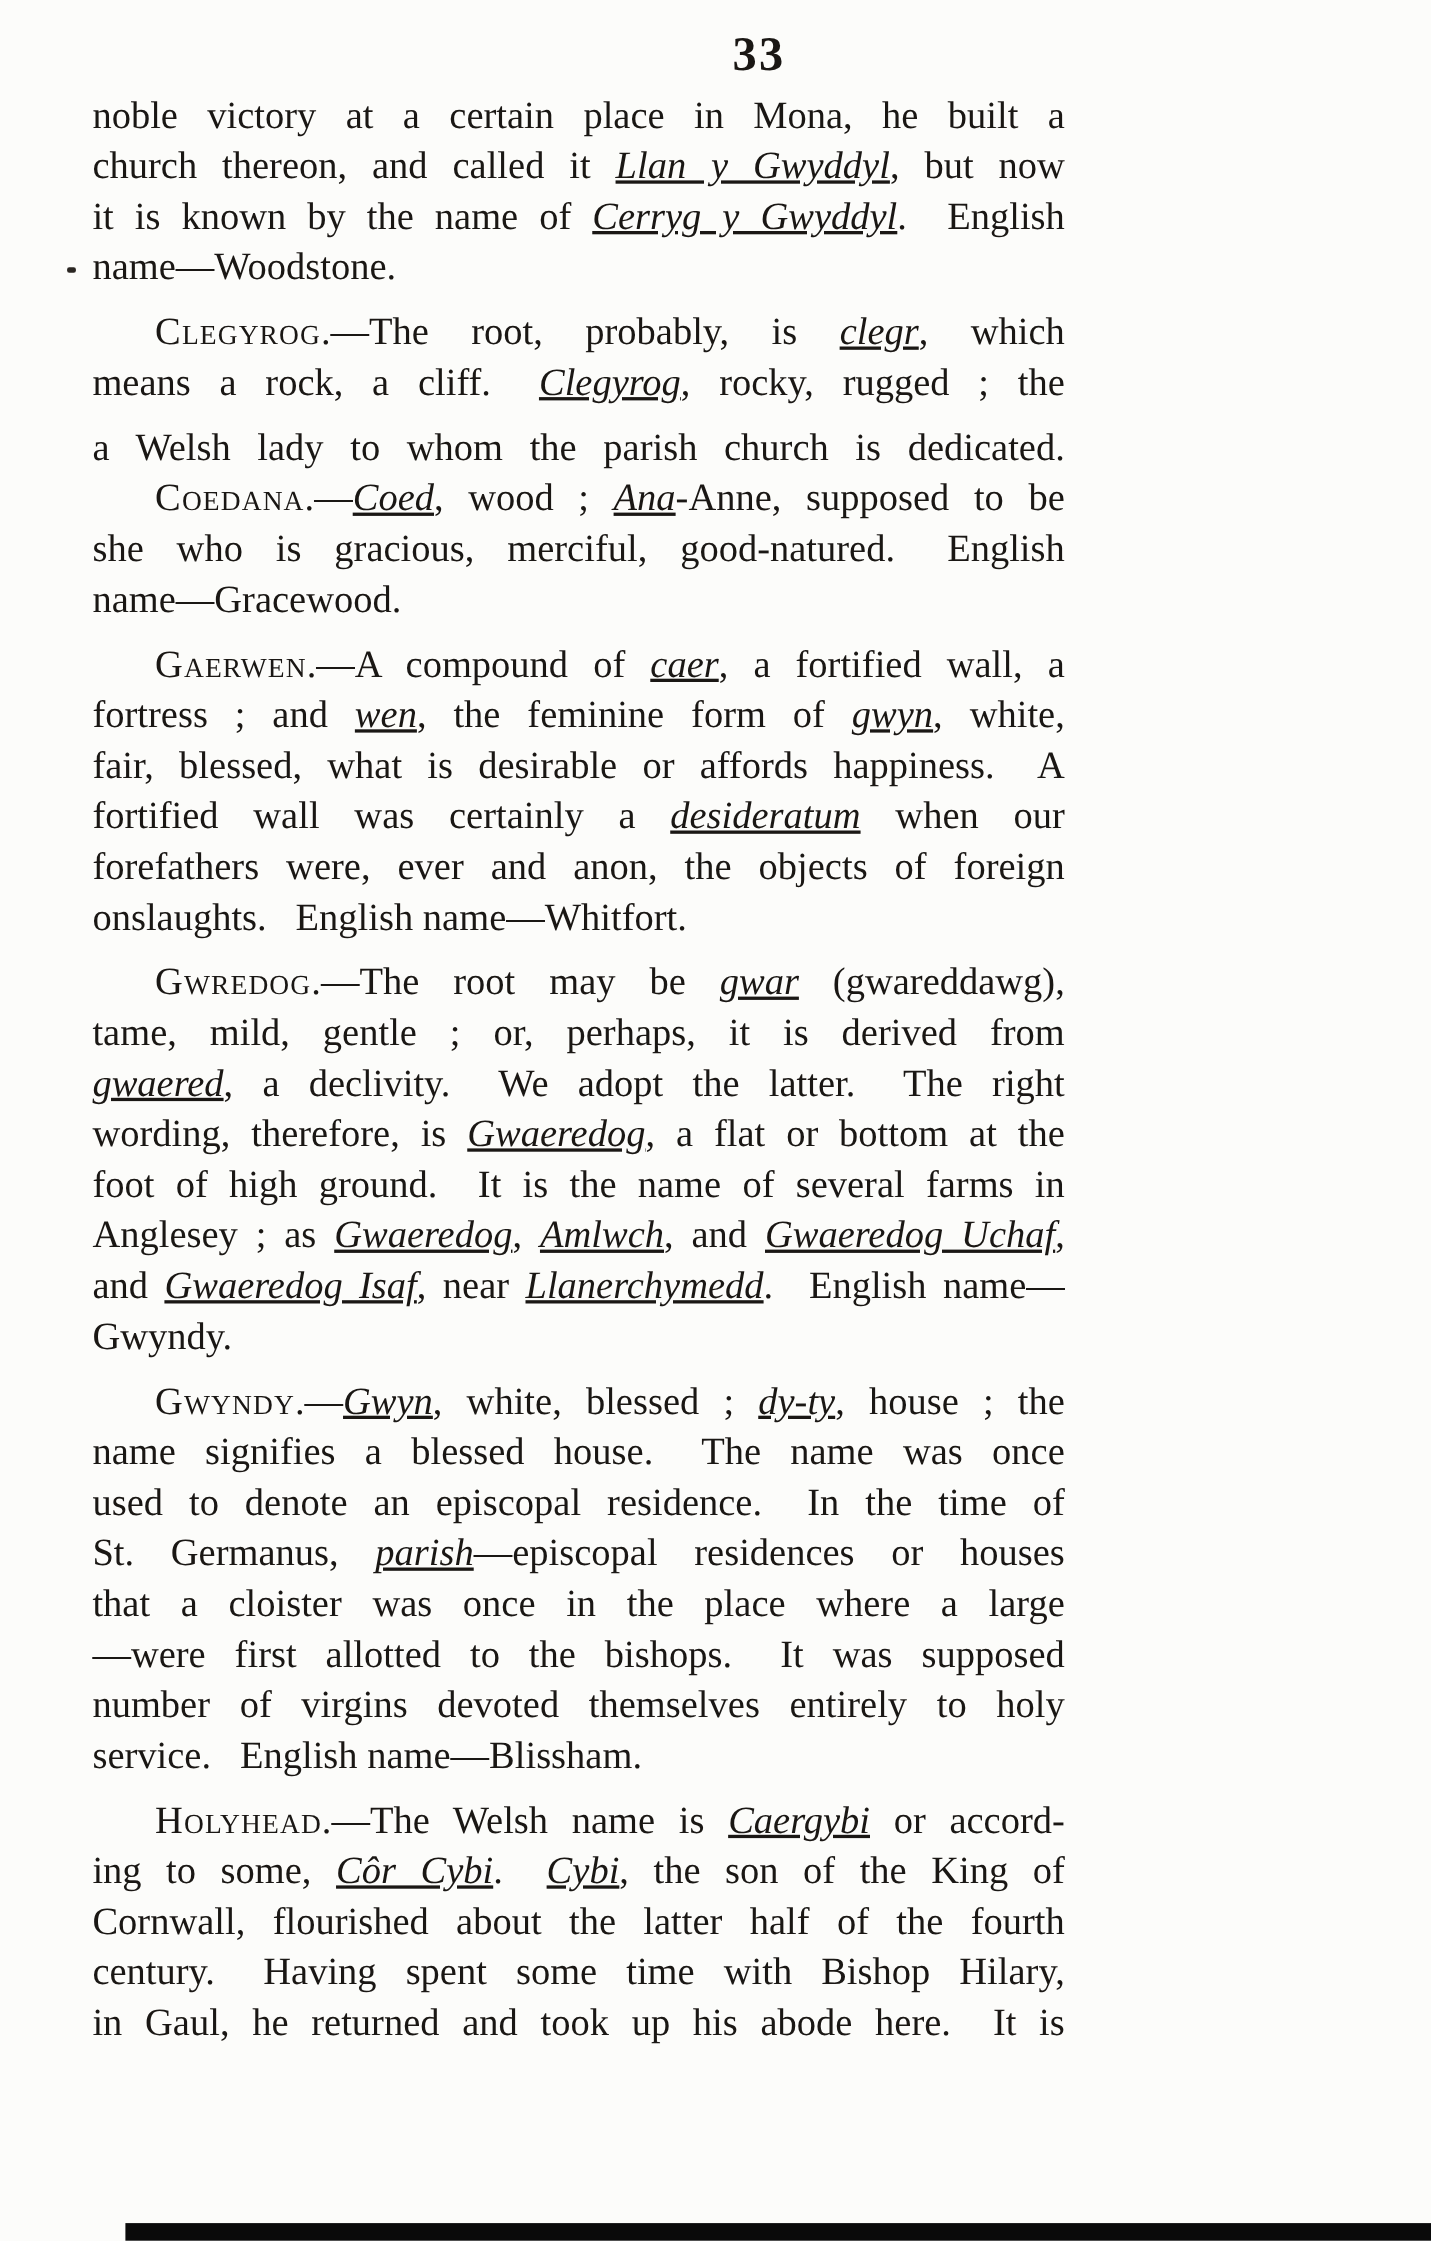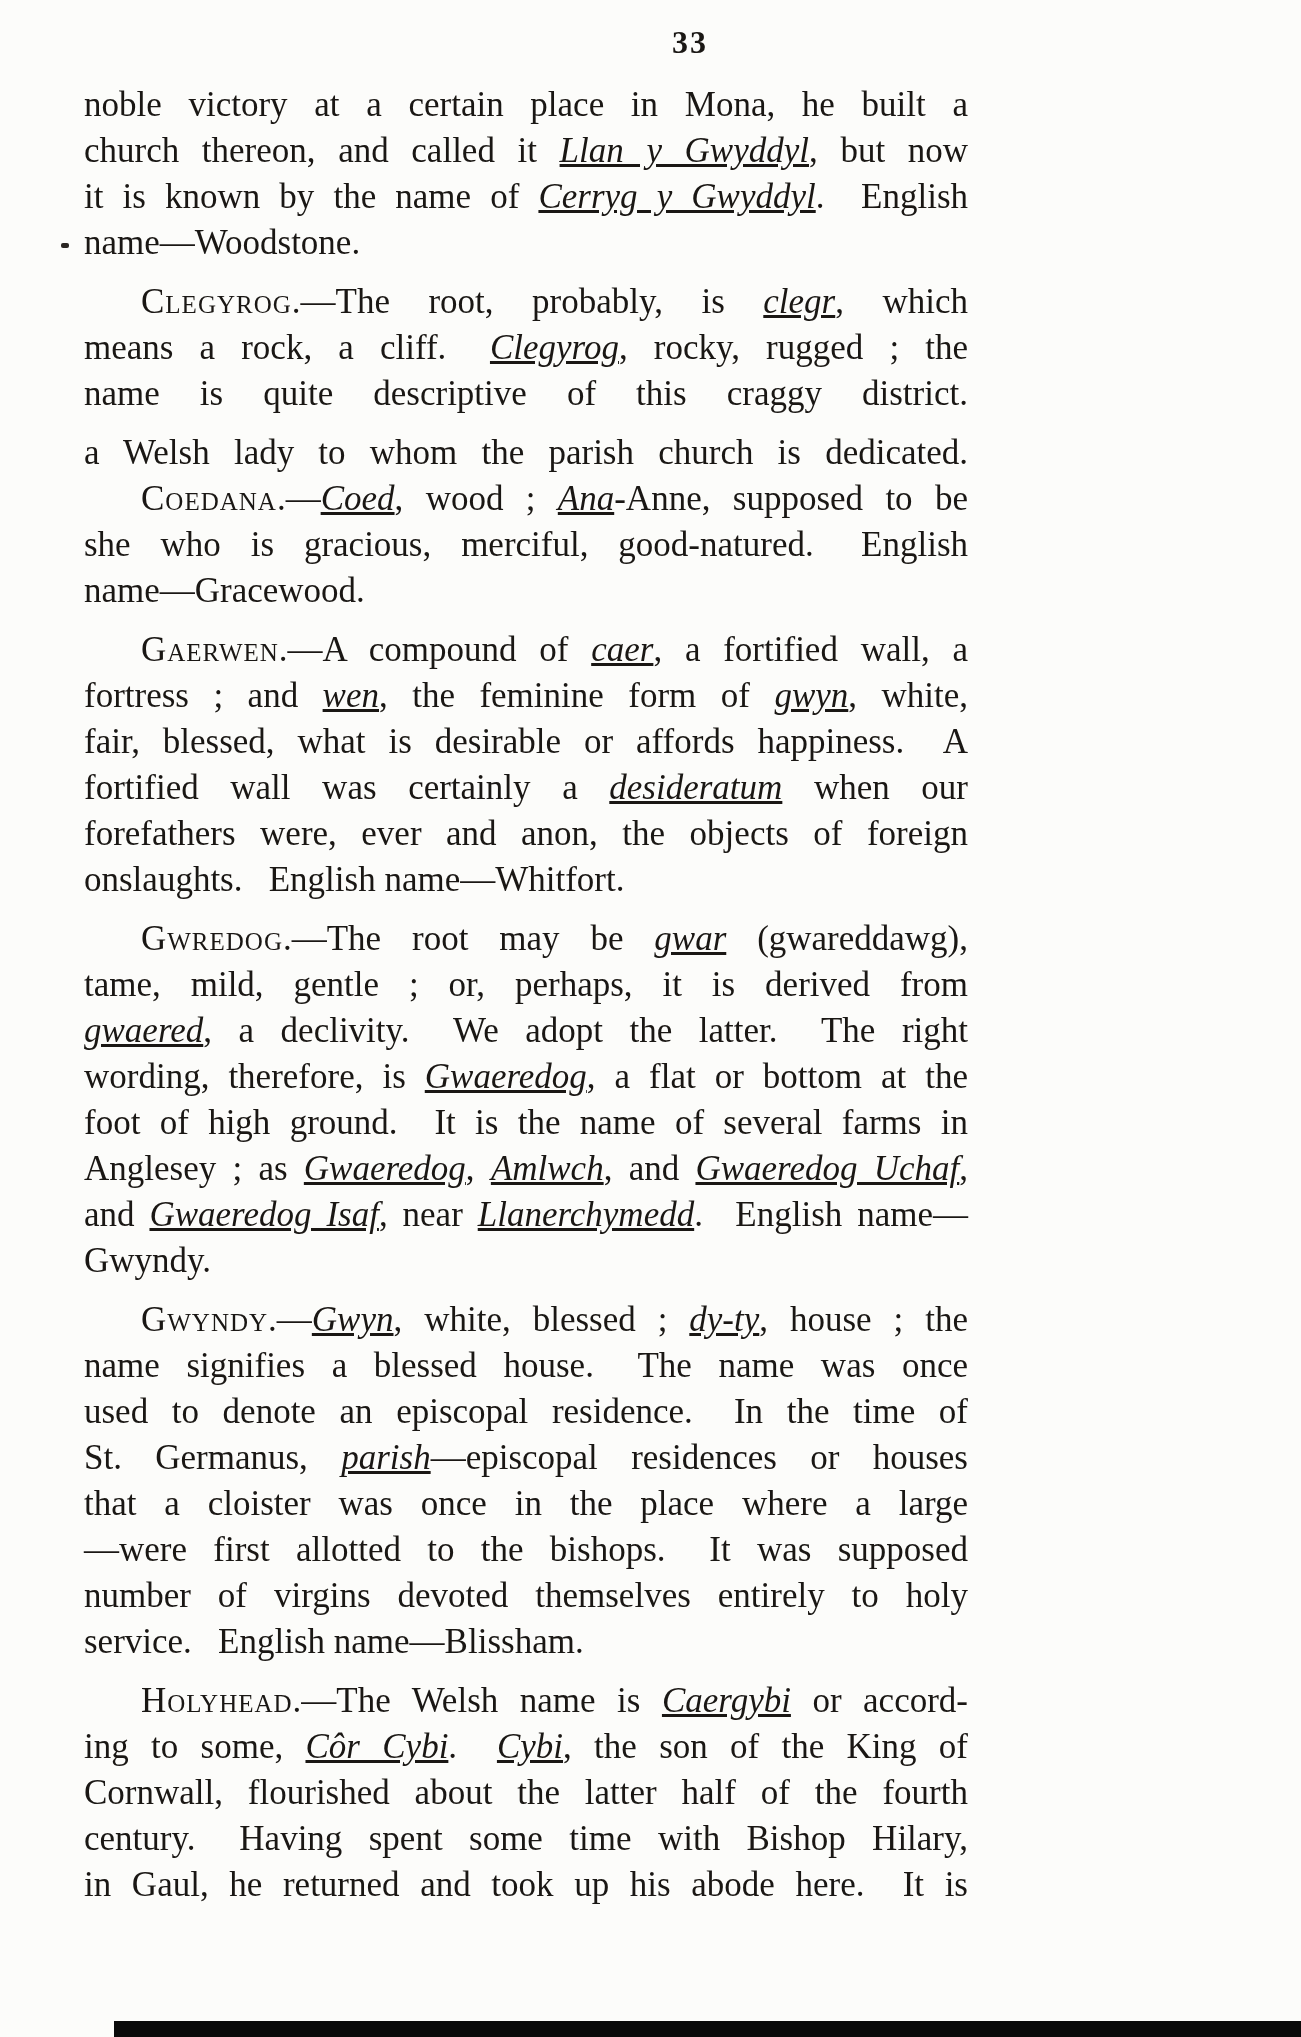--- a/index.html
+++ b/index.html
@@ -9,21 +9,21 @@
     font-family: "Liberation Serif", "DejaVu Serif", serif;
     color: #1a1714;
     position: relative;
     overflow: hidden;
   }
   .page { position: absolute; inset: 0; }
   .page-number {
     position: absolute;
     top: 24px; left: 690px;
     transform: translateX(-50%);
-    font-size: 32px;
+    font-size: 44px;
     font-weight: bold;
     letter-spacing: 2px;
   }
   .page-text {
     position: absolute;
     left: 84px; top: 82px;
     width: 884px;
     font-size: 35px;
     line-height: 46px;
   }
@@ -58,21 +58,20 @@
   <div class="page-text">
       <div class="para">
         <div class="line"><span>noble victory at a certain place in Mona, he built a</span></div>
         <div class="line"><span>church thereon, and called it </span><span class="it">Llan y Gwyddyl</span><span>, but now</span></div>
         <div class="line"><span>it is known by the name of </span><span class="it">Cerryg y Gwyddyl</span><span>.  English</span></div>
         <div class="line lastline"><span>name—Woodstone.</span></div>
       </div>
       <div class="para">
         <div class="line indent"><span class="sc">Clegyrog</span><span>.—The root, probably, is </span><span class="it">clegr</span><span>, which</span></div>
         <div class="line"><span>means a rock, a cliff.  </span><span class="it">Clegyrog</span><span>, rocky, rugged ; the</span></div>
-        <div class="line"><span>name is quite descriptive of this craggy district.</span></div>
       </div>
       <div class="para">
         <div class="line"><span>a Welsh lady to whom the parish church is dedicated.</span></div>
         <div class="line indent"><span class="sc">Coedana</span><span>.—</span><span class="it">Coed</span><span>, wood ; </span><span class="it">Ana</span><span>-Anne, supposed to be</span></div>
         <div class="line"><span>she who is gracious, merciful, good-natured.  English</span></div>
         <div class="line lastline"><span>name—Gracewood.</span></div>
       </div>
       <div class="para">
         <div class="line indent"><span class="sc">Gaerwen</span><span>.—A compound of </span><span class="it">caer</span><span>, a fortified wall, a</span></div>
         <div class="line"><span>fortress ; and </span><span class="it">wen</span><span>, the feminine form of </span><span class="it">gwyn</span><span>, white,</span></div>

